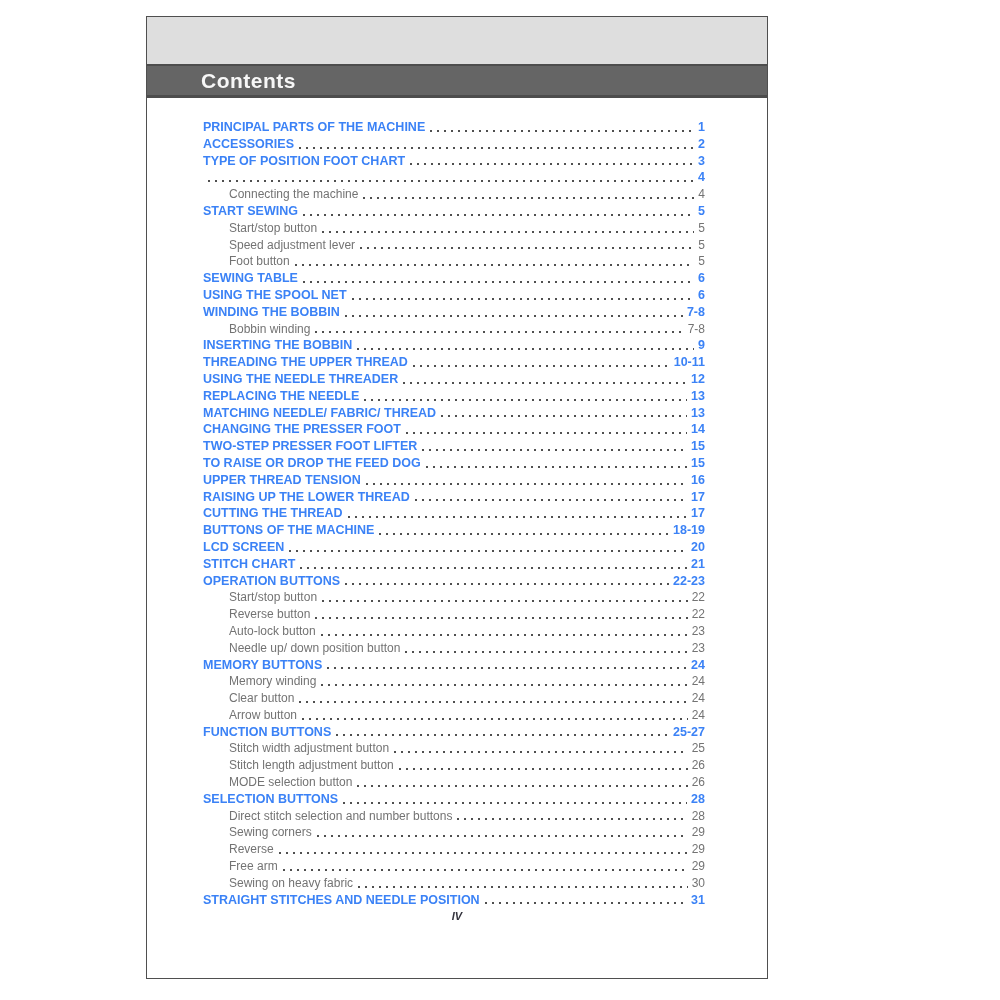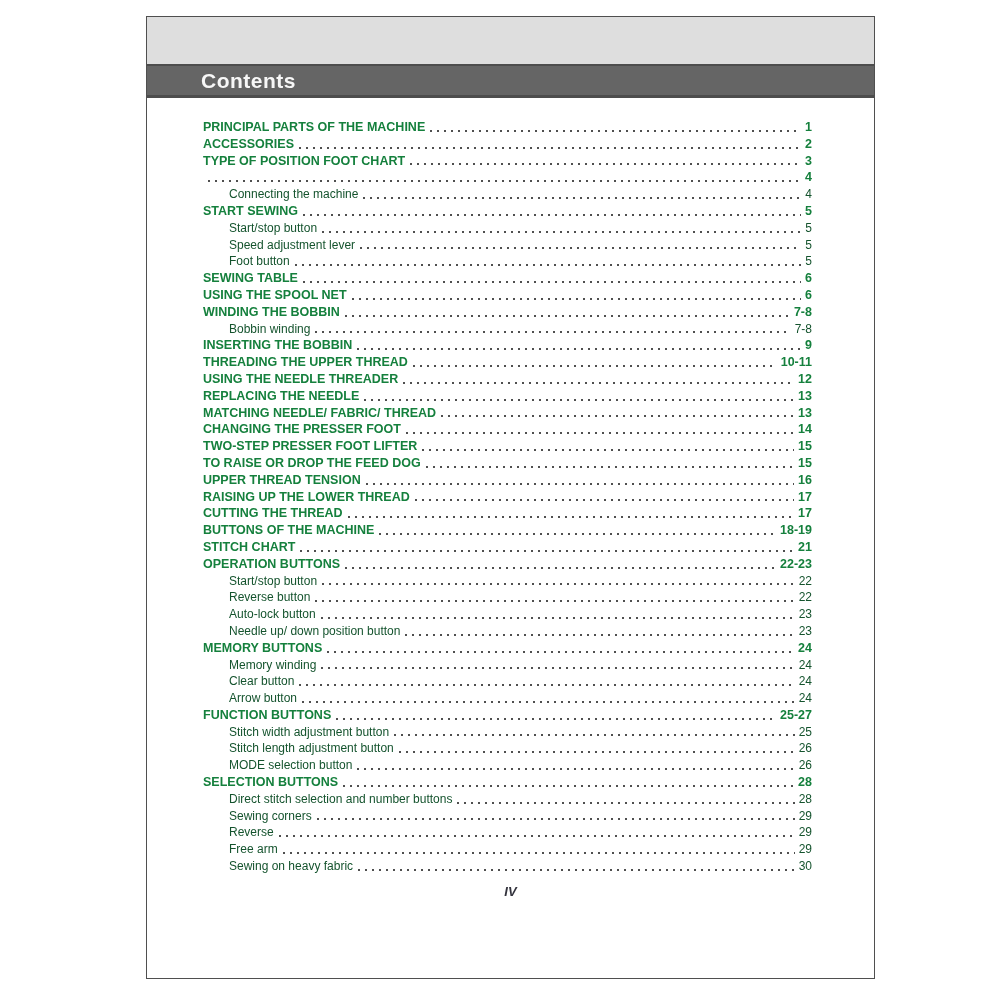--- a/index.html
+++ b/index.html
@@ -4,21 +4,21 @@
 <style>
   * { margin: 0; padding: 0; box-sizing: border-box; }
   html, body {
     width: 1000px; height: 1000px;
     background: #ffffff;
     font-family: "Liberation Sans", sans-serif;
   }
   .page {
     position: absolute;
     left: 146px; top: 16px;
-    width: 729px; height: 963px;
+    width: 622px; height: 963px;
     border: 1px solid #4f4f4f;
     background: #ffffff;
     overflow: hidden;
   }
   .band-light {
     height: 47px;
     background: #dedede;
   }
   .band-dark {
     height: 34px;
@@ -40,48 +40,48 @@
   .row {
     display: flex;
     align-items: baseline;
     height: 16.8px;
     font-size: 12.5px;
     line-height: 16.8px;
     white-space: nowrap;
   }
   .row.main .label, .row.main .pagenum {
     font-weight: bold;
-    color: #15803d;
+    color: #3b82f6;
   }
   .row.sub {
     padding-left: 26px;
     font-size: 12px;
   }
   .row.sub .label, .row.sub .pagenum {
     font-weight: normal;
-    color: #14532d;
+    color: #737373;
   }
   .leader {
     flex: 1;
     height: 2px;
     align-self: flex-end;
     margin: 0 4px 4px 5px;
     background-image: repeating-linear-gradient(
       to right,
       #4f4f4f 0, #4f4f4f 2px,
       transparent 2px, transparent 7px
     );
   }
   .pagenum {
     text-align: right;
   }
   .footer {
-    margin-top: 9px;
+    margin-top: 2px;
     text-align: center;
-    font-size: 13px;
+    font-size: 11px;
     font-weight: bold;
     font-style: italic;
     color: #33333d;
   }
 </style>
 </head>
 <body>
 
 <div class="page">
 
@@ -210,20 +210,25 @@
     <span class="label">CUTTING THE THREAD</span>
     <span class="leader"></span>
     <span class="pagenum">17</span>
   </div>
       <div class="row main">
     <span class="label">BUTTONS OF THE MACHINE</span>
     <span class="leader"></span>
     <span class="pagenum">18-19</span>
   </div>
       <div class="row main">
+    <span class="label">LCD SCREEN</span>
+    <span class="leader"></span>
+    <span class="pagenum">20</span>
+  </div>
+      <div class="row main">
     <span class="label">STITCH CHART</span>
     <span class="leader"></span>
     <span class="pagenum">21</span>
   </div>
       <div class="row main">
     <span class="label">OPERATION BUTTONS</span>
     <span class="leader"></span>
     <span class="pagenum">22-23</span>
   </div>
       <div class="row sub">
@@ -309,17 +314,22 @@
       <div class="row sub">
     <span class="label">Free arm</span>
     <span class="leader"></span>
     <span class="pagenum">29</span>
   </div>
       <div class="row sub">
     <span class="label">Sewing on heavy fabric</span>
     <span class="leader"></span>
     <span class="pagenum">30</span>
   </div>
+      <div class="row main">
+    <span class="label">STRAIGHT STITCHES AND NEEDLE POSITION</span>
+    <span class="leader"></span>
+    <span class="pagenum">31</span>
+  </div>
     </div>
 
   <div class="footer">IV</div>
 
 </div>
 
 </body></html>

